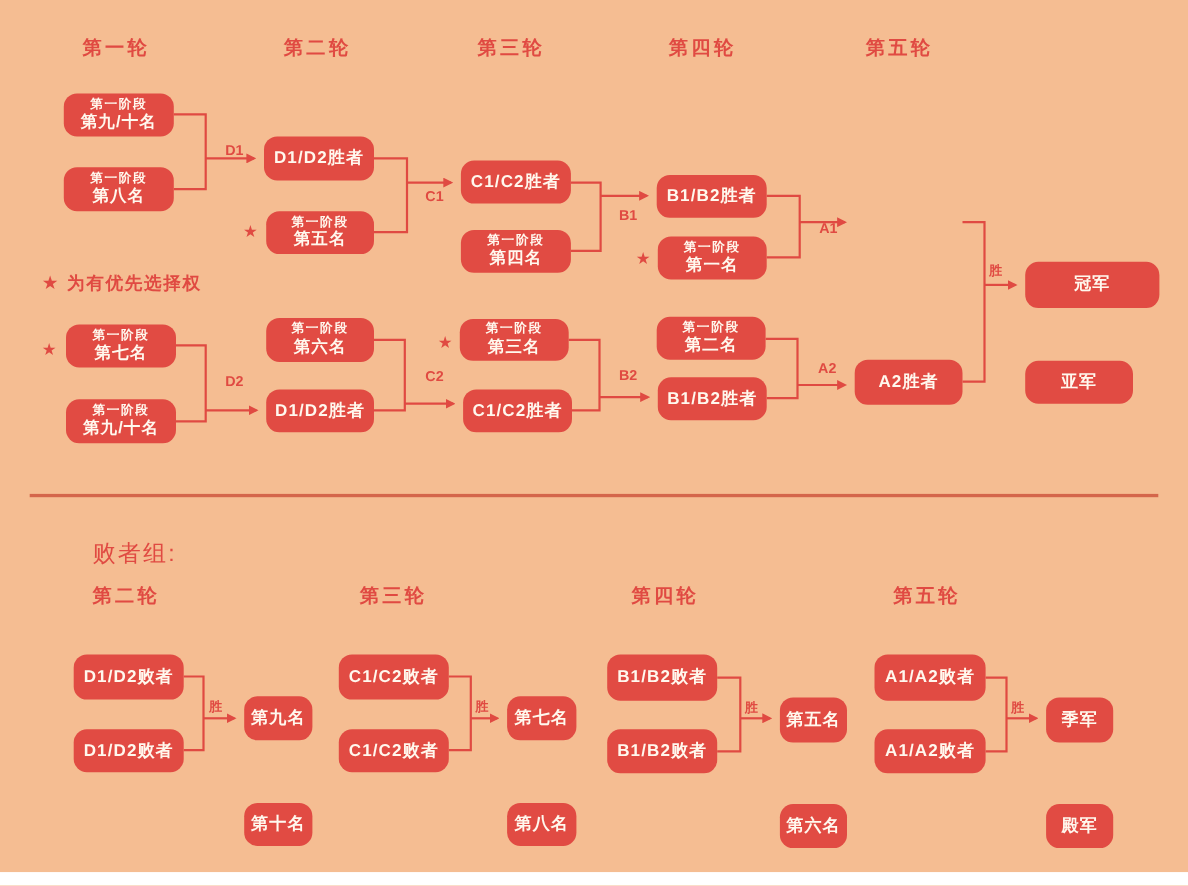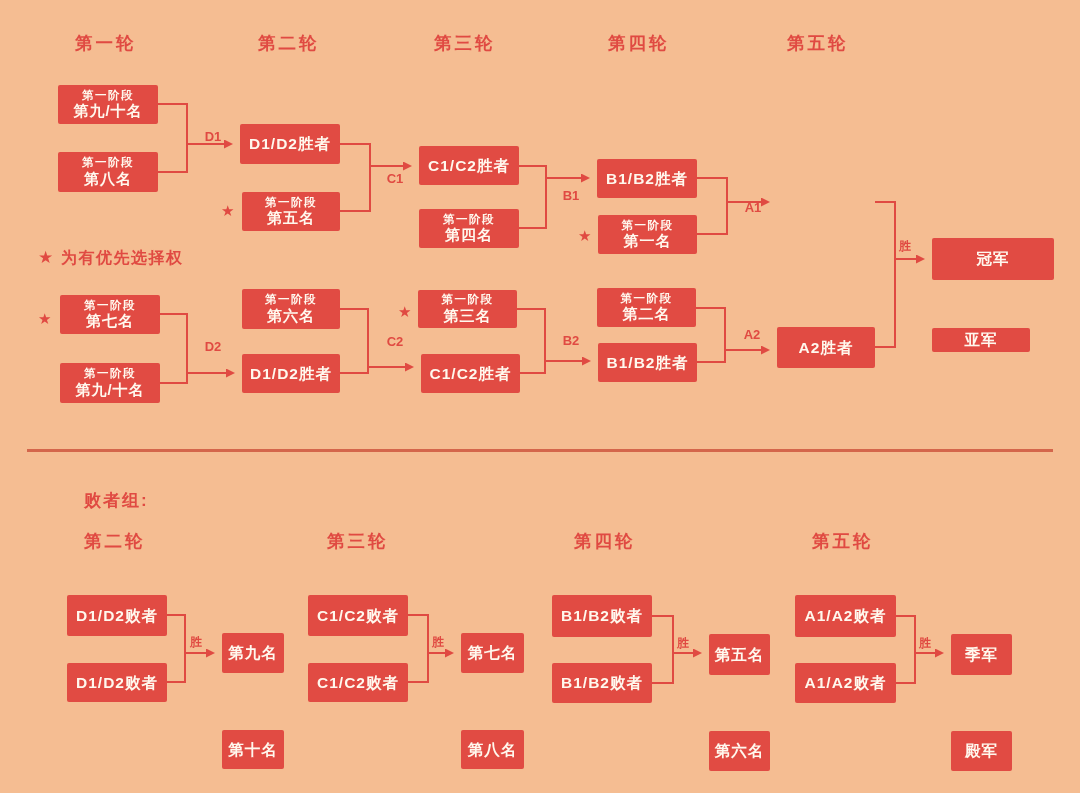--- a/index.html
+++ b/index.html
@@ -6,31 +6,31 @@
     --bg:#F5BD92; --box:#E14B43; --line:#E04A42; --divider:#D4664B; --boxtext:#FFF8EE;
   }
   html,body{margin:0;padding:0;background:#ffffff;}
   body{font-family:"Liberation Sans","DejaVu Sans",sans-serif;}
   .stage{position:relative;width:1080px;height:793px;background:var(--bg);overflow:hidden;}
   .lines{position:absolute;left:0;top:0;width:1080px;height:793px;}
   .lines path{stroke:var(--line);fill:none;stroke-width:2;}
   .lines .arrowhead{fill:var(--line);stroke:none;}
   .hdr{position:absolute;color:var(--line);font-weight:bold;font-size:17.5px;letter-spacing:3px;white-space:nowrap;}
   .box{position:absolute;background:var(--box);color:var(--boxtext);display:flex;flex-direction:column;
-       align-items:center;justify-content:center;border-radius:2px;font-weight:bold;text-align:center;
+       align-items:center;justify-content:center;border-radius:12px;font-weight:bold;text-align:center;
        line-height:1.25;white-space:nowrap;}
   .box .l1{font-size:11.5px;letter-spacing:1.5px;}
   .box .l2{font-size:15px;letter-spacing:1px;}
   .box.single{font-size:15.5px;letter-spacing:1px;}
   .box.result{font-size:15.5px;letter-spacing:1px;}
   .jlabel{position:absolute;color:var(--line);font-weight:bold;font-size:13px;width:26px;text-align:center;white-space:nowrap;margin-left:41px;}
   .wlabel{position:absolute;color:var(--line);font-weight:bold;font-size:12px;white-space:nowrap;}
   .star{position:absolute;color:var(--line);font-size:15px;line-height:1;white-space:nowrap;}
   .legendtext{position:absolute;color:var(--line);font-weight:bold;font-size:16px;letter-spacing:1.5px;white-space:nowrap;}
-  .title{position:absolute;color:var(--line);font-weight:bold;font-size:17px;letter-spacing:2px;white-space:nowrap;}
+  .title{position:absolute;color:var(--line);font-weight:normal;font-size:21px;letter-spacing:2px;white-space:nowrap;}
   .divider{position:absolute;left:27px;top:449px;width:1026px;height:2.5px;background:var(--divider);}
 </style>
 </head>
 <body>
 
 <div class="stage">
 
   <svg class="lines" viewBox="0 0 1080 793" xmlns="http://www.w3.org/2000/svg">
     <defs>
       <marker id="arw" markerWidth="9" markerHeight="9" refX="7" refY="4.5" orient="auto" markerUnits="userSpaceOnUse">
@@ -134,21 +134,21 @@
   <div class="box" style="left:597px;top:288px;width:99px;height:39px">
     <span class="l1">第一阶段</span>
     <span class="l2">第二名</span>
   </div>
   <div class="box single" style="left:598px;top:343px;width:99px;height:39px">B1/B2胜者</div>
   <div class="jlabel" style="left:698px;top:327px">A2</div>
   <div class="box single" style="left:777px;top:327px;width:98px;height:41px">A2胜者</div>
 
   <div class="wlabel" style="left:899px;top:238px">胜</div>
   <div class="box result" style="left:932px;top:238px;width:122px;height:42px">冠军</div>
-  <div class="box result" style="left:932px;top:328px;width:98px;height:24px">亚军</div>
+  <div class="box result" style="left:932px;top:328px;width:98px;height:39px">亚军</div>
 
   <div class="divider"></div>
 
   <div class="title" style="left:84px;top:489px">败者组:</div>
   <div class="hdr" style="left:84px;top:529px">第二轮</div>
   <div class="hdr" style="left:327px;top:529px">第三轮</div>
   <div class="hdr" style="left:574px;top:529px">第四轮</div>
   <div class="hdr" style="left:812px;top:529px">第五轮</div>
 
   <div class="box single" style="left:67px;top:595px;width:100px;height:41px">D1/D2败者</div>

